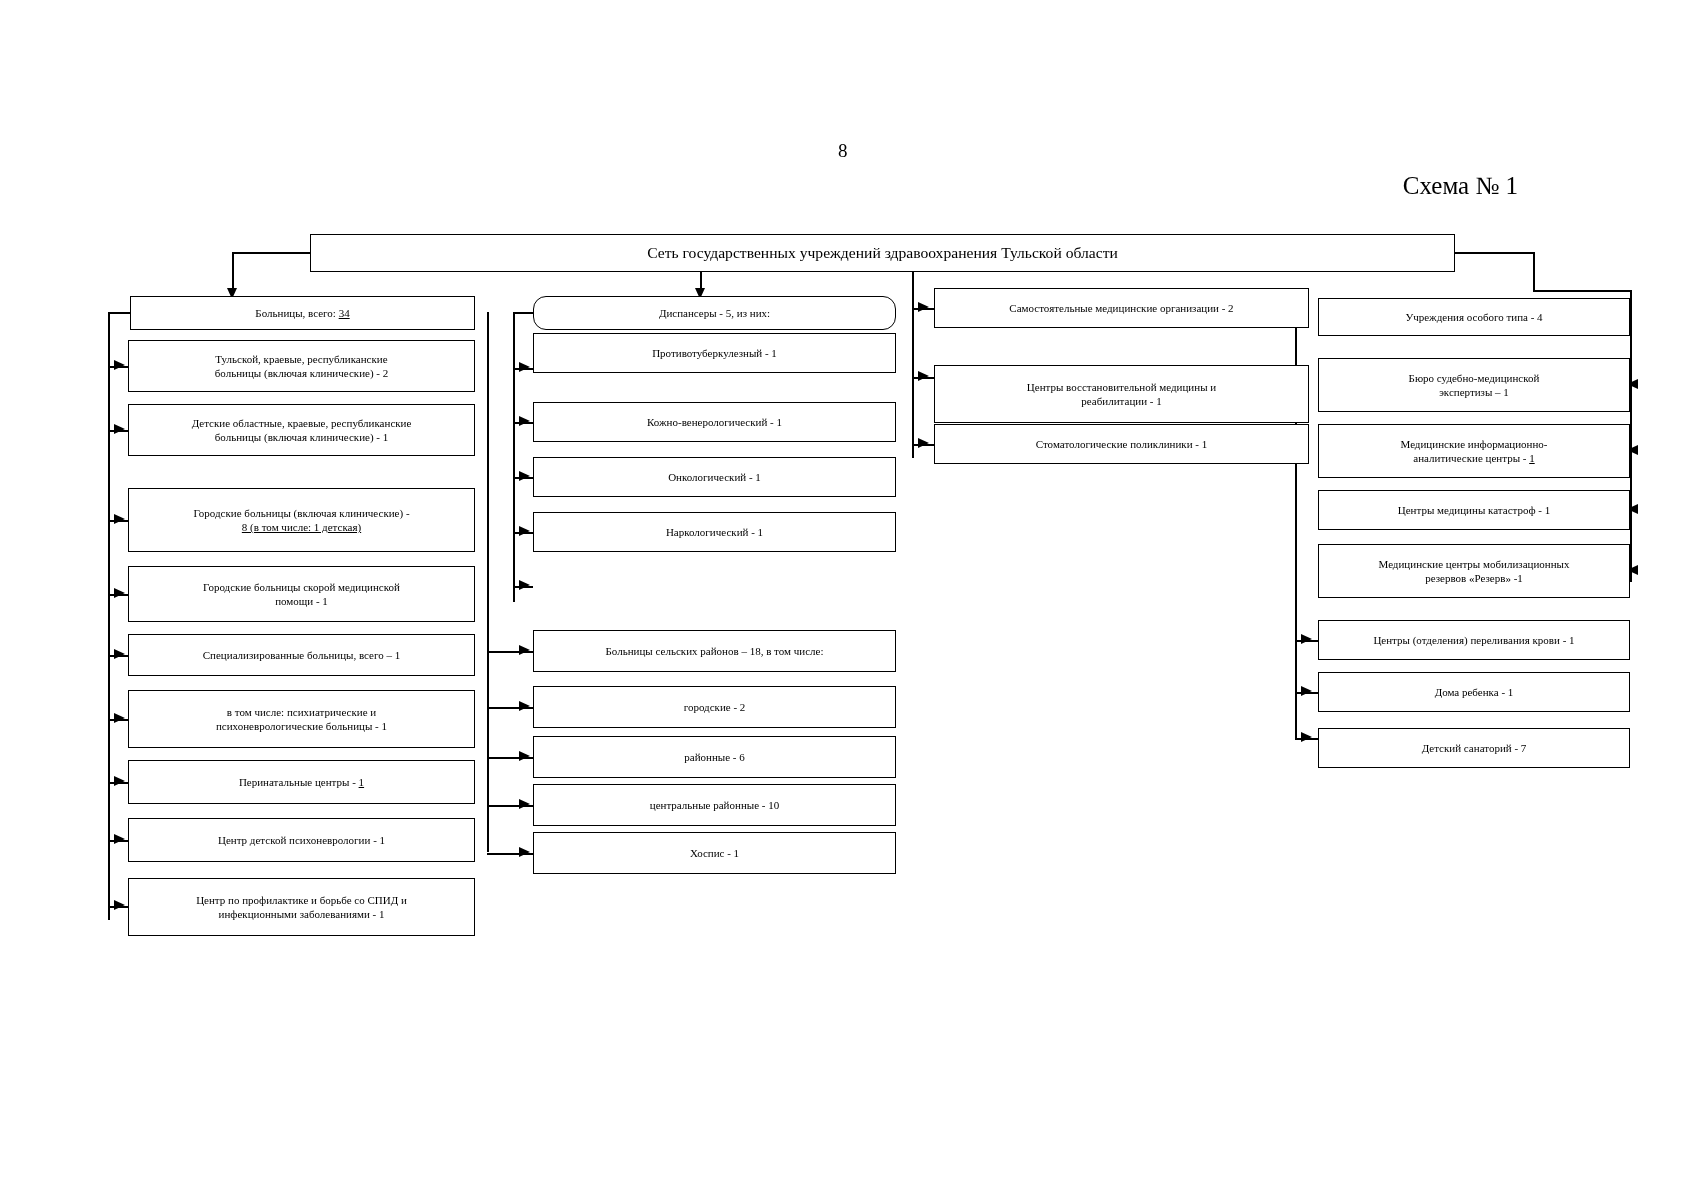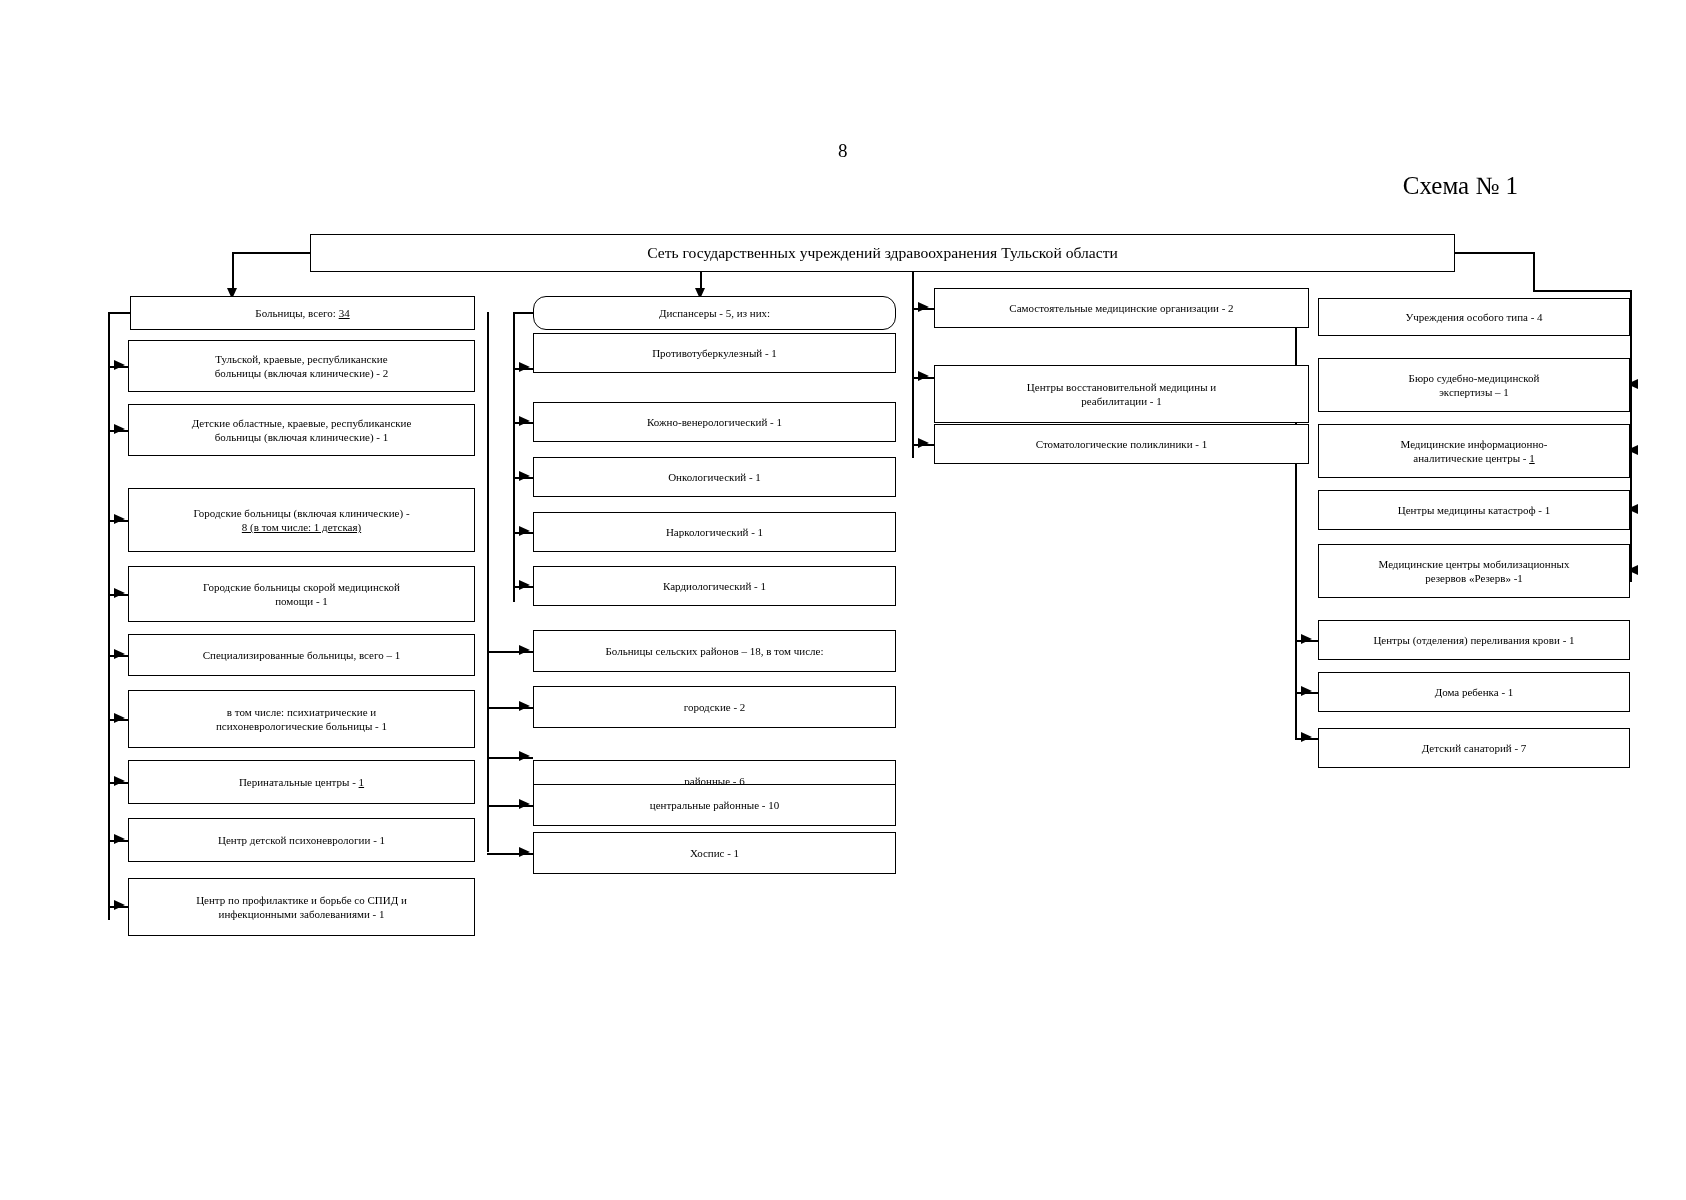--- a/index.html
+++ b/index.html
@@ -224,39 +224,36 @@
   </div>
   <div class="hline" style="left:513px; top:477px; width:20px;"></div>
   <div class="arrow-r" style="left:519px; top:471px;"></div>
 
   <div class="box" style="left:533px; top:512px; width:363px; height:40px;">
     <span class="t">Наркологический - 1</span>
   </div>
   <div class="hline" style="left:513px; top:532px; width:20px;"></div>
   <div class="arrow-r" style="left:519px; top:526px;"></div>
 
-  <div class="box" style="left:533px; top:566px; width:363px; height:40px;">
-    <span class="t">Кардиологический - 1</span>
-  </div>
   <div class="hline" style="left:513px; top:586px; width:20px;"></div>
   <div class="arrow-r" style="left:519px; top:580px;"></div>
 
   <div class="box" style="left:533px; top:630px; width:363px; height:42px;">
     <span class="t">Больницы сельских районов – 18, в том числе:</span>
   </div>
   <div class="hline" style="left:487px; top:651px; width:46px;"></div>
   <div class="arrow-r" style="left:519px; top:645px;"></div>
 
   <div class="box" style="left:533px; top:686px; width:363px; height:42px;">
     <span class="t">городские - 2</span>
   </div>
   <div class="hline" style="left:487px; top:707px; width:46px;"></div>
   <div class="arrow-r" style="left:519px; top:701px;"></div>
 
-  <div class="box" style="left:533px; top:736px; width:363px; height:42px;margin-top:24px;">
+  <div class="box" style="left:533px; top:736px; width:363px; height:42px;">
     <span class="t">районные - 6</span>
   </div>
   <div class="hline" style="left:487px; top:757px; width:46px;"></div>
   <div class="arrow-r" style="left:519px; top:751px;"></div>
 
   <div class="box" style="left:533px; top:784px; width:363px; height:42px;">
     <span class="t">центральные районные - 10</span>
   </div>
   <div class="hline" style="left:487px; top:805px; width:46px;"></div>
   <div class="arrow-r" style="left:519px; top:799px;"></div>

